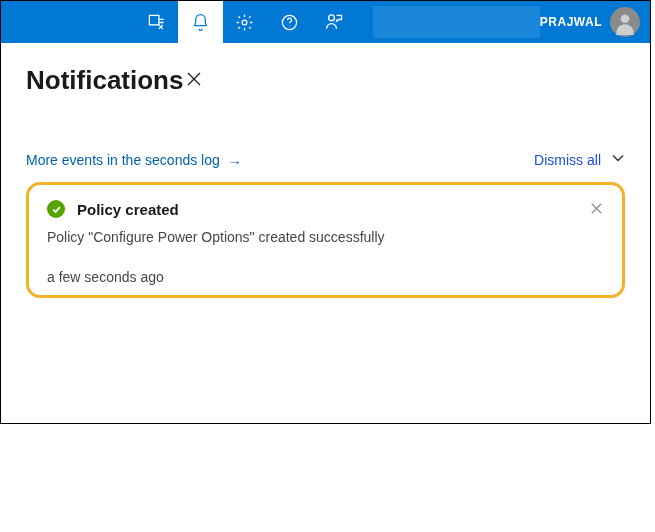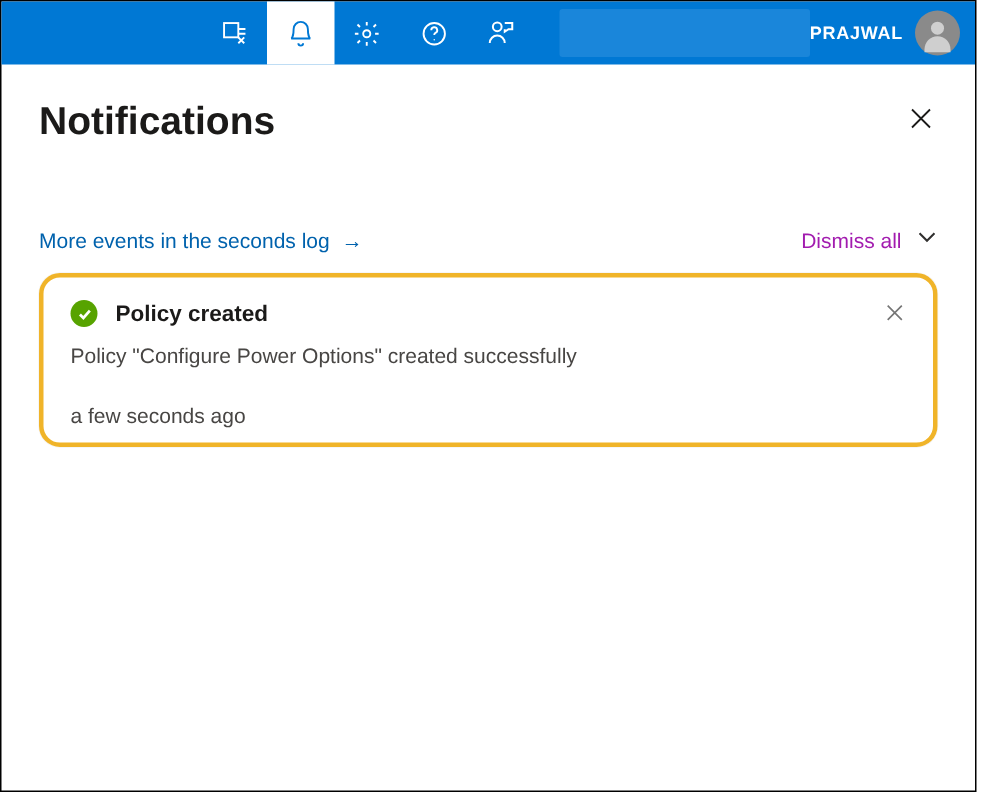--- a/index.html
+++ b/index.html
@@ -5,21 +5,21 @@
   * { box-sizing: border-box; margin: 0; padding: 0; }
   body {
     font-family: "Segoe UI", Arial, sans-serif;
     background: #fff;
     width: 655px;
     height: 532px;
     overflow: hidden;
   }
   .frame {
     width: 651px;
-    height: 528px;
+    height: 424px;
     border: 1px solid #000;
     position: relative;
     background: #fff;
   }
   .topbar {
     height: 42px;
     background: #0078d4;
     display: flex;
     align-items: stretch;
   }
@@ -65,21 +65,21 @@
     align-items: center;
     justify-content: center;
   }
   .avatar svg { display: block; }
   .panel {
     padding: 22px 25px 0 25px;
   }
   .panel-header {
     display: flex;
     align-items: center;
-    justify-content: space-between;
+    justify-content: flex-start;
     margin-bottom: 55px;
   }
   .panel-title {
     font-size: 26px;
     font-weight: 600;
     color: #1b1a19;
   }
   .close-x {
     font-size: 18px;
     color: #1b1a19;
@@ -94,21 +94,21 @@
     margin-bottom: 14px;
   }
   .link {
     color: #0062ad;
     cursor: pointer;
   }
   .link .arrow { margin-left: 4px; }
   .dismiss-wrap {
     display: flex;
     align-items: center;
-    color: #a21caf;
+    color: #1d4ed8;
     cursor: pointer;
   }
   .chev { margin-left: 10px; }
   .notif-card {
     border: 3px solid #f0b429;
     border-radius: 14px;
     padding: 14px 18px 10px 18px;
     position: relative;
     box-shadow: 0 0 0 0.5px rgba(0,0,0,0.05);
   }

